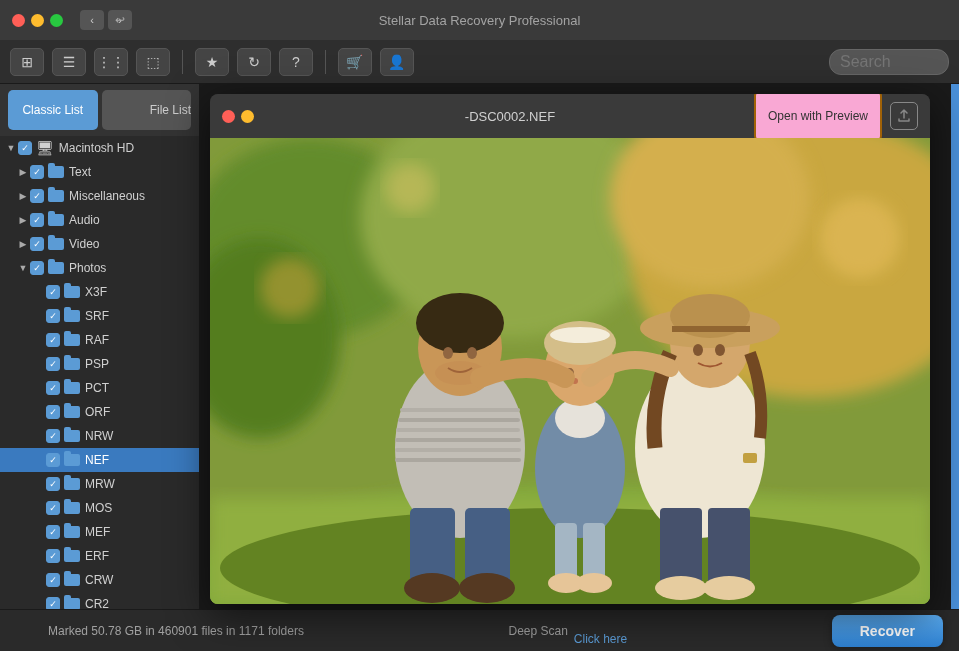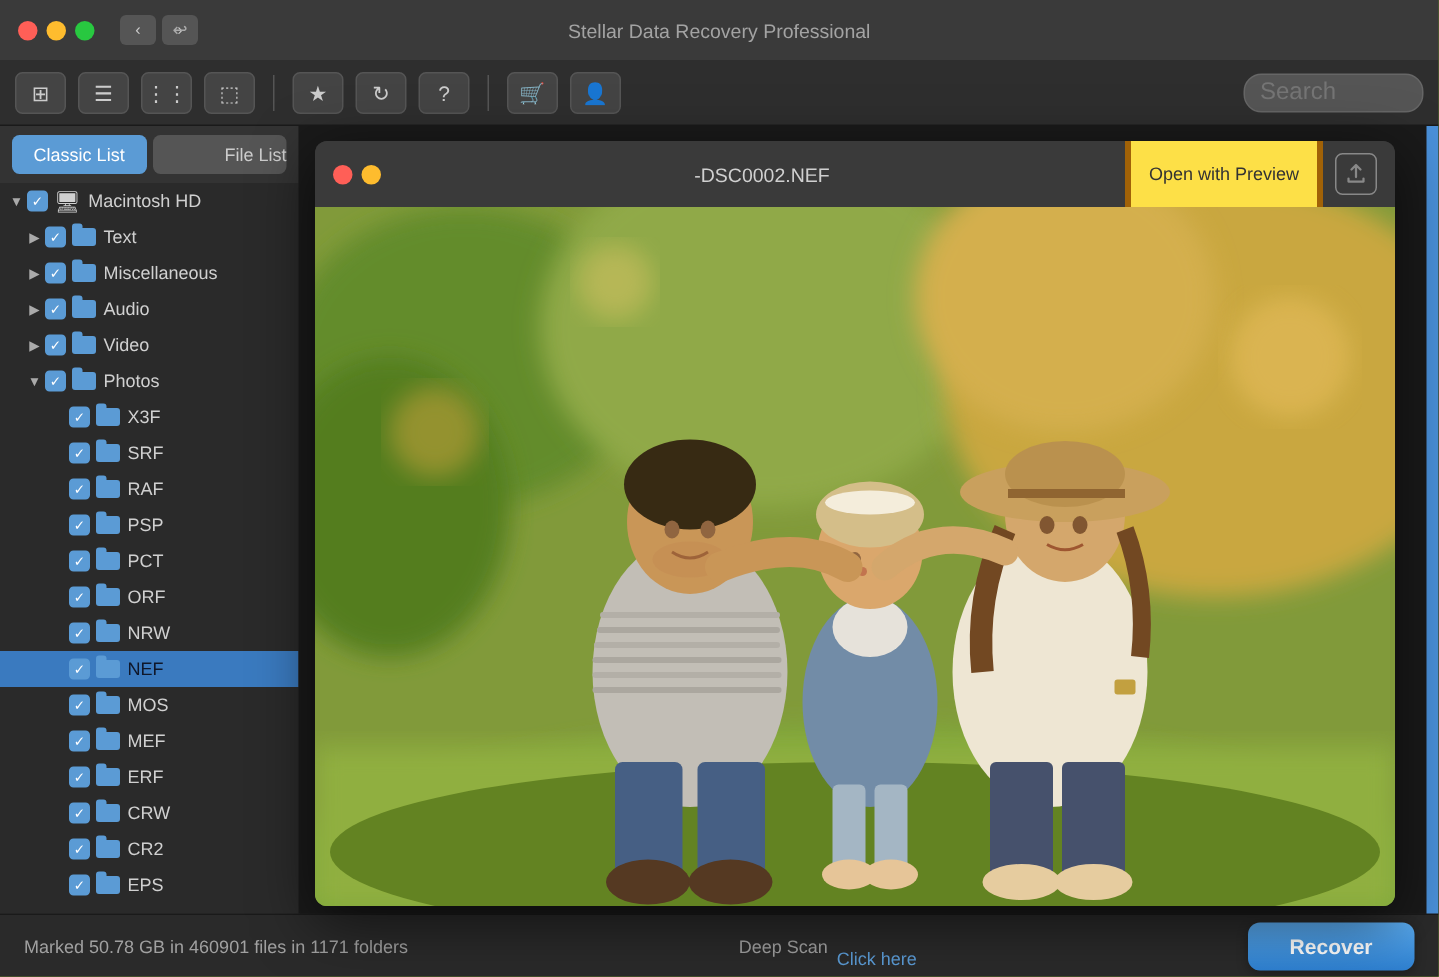--- a/index.html
+++ b/index.html
@@ -124,21 +124,21 @@
 
     
     .sidebar-tabs {
       display: flex;
       background: #333;
       padding: 6px 8px;
       gap: 4px;
     }
     .sidebar-tab {
       flex: 1;
-      height: 26px;
+      height: 40px;
       border-radius: 5px;
       border: none;
       cursor: pointer;
       font-size: 12px;
       font-weight: 500;
     }
     .sidebar-tab.inactive {
       background: #555;
       color: #ccc;
       text-align: right;
@@ -154,21 +154,21 @@
       align-items: center;
       padding: 3px 4px;
       cursor: pointer;
       color: #d0d0d0;
       font-size: 12px;
       white-space: nowrap;
       height: 24px;
     }
     .tree-item.selected {
       background: #3a7abf;
-      color: #0f172a;
+      color: #ffffff;
     }
     .tree-item .expand-arrow {
       width: 14px;
       text-align: center;
       color: #aaa;
       font-size: 9px;
     }
     .tree-item .checkbox {
       width: 14px;
       height: 14px;
@@ -257,22 +257,22 @@
     }
     .pc-close { background: #ff5f57; }
     .pc-min { background: #febc2e; }
     .preview-title {
       flex: 1;
       text-align: center;
       color: #d0d0d0;
       font-size: 13px;
     }
     .preview-open-btn {
-      background: #fde047;
-      border: 4px solid #a16207;
+      background: #f9a8d4;
+      border: 2px solid #a16207;
       border-radius: 5px;
       padding: 16px 12px;
       font-size: 12px;
       cursor: pointer;
       color: #333;
       margin-right: 8px;
     }
     .preview-share-btn {
       background: transparent;
       border: 1px solid #888;
@@ -307,20 +307,21 @@
       background: #2a2a2a;
       border-top: 1px solid #1a1a1a;
       display: flex;
       align-items: center;
       padding: 0 16px;
       justify-content: space-between;
     }
     .status-text {
       color: #a0a0a0;
       font-size: 12px;
+      margin-left: 32px;
     }
     .deep-scan-area {
       display: flex;
       align-items: center;
       gap: 6px;
       color: #a0a0a0;
       font-size: 12px;
     }
     .click-here-link {
       color: #5b9bd5;
@@ -463,20 +464,26 @@
     <div class="tree-item indent-2 selected">
       <span class="expand-arrow"></span>
       <div class="checkbox checked"></div>
       <div class="folder-icon"></div>
       <span>NEF</span>
     </div>
     <div class="tree-item indent-2">
       <span class="expand-arrow"></span>
       <div class="checkbox checked"></div>
       <div class="folder-icon"></div>
+      <span>MRW</span>
+    </div>
+    <div class="tree-item indent-2">
+      <span class="expand-arrow"></span>
+      <div class="checkbox checked"></div>
+      <div class="folder-icon"></div>
       <span>MOS</span>
     </div>
     <div class="tree-item indent-2">
       <span class="expand-arrow"></span>
       <div class="checkbox checked"></div>
       <div class="folder-icon"></div>
       <span>MEF</span>
     </div>
     <div class="tree-item indent-2">
       <span class="expand-arrow"></span>

